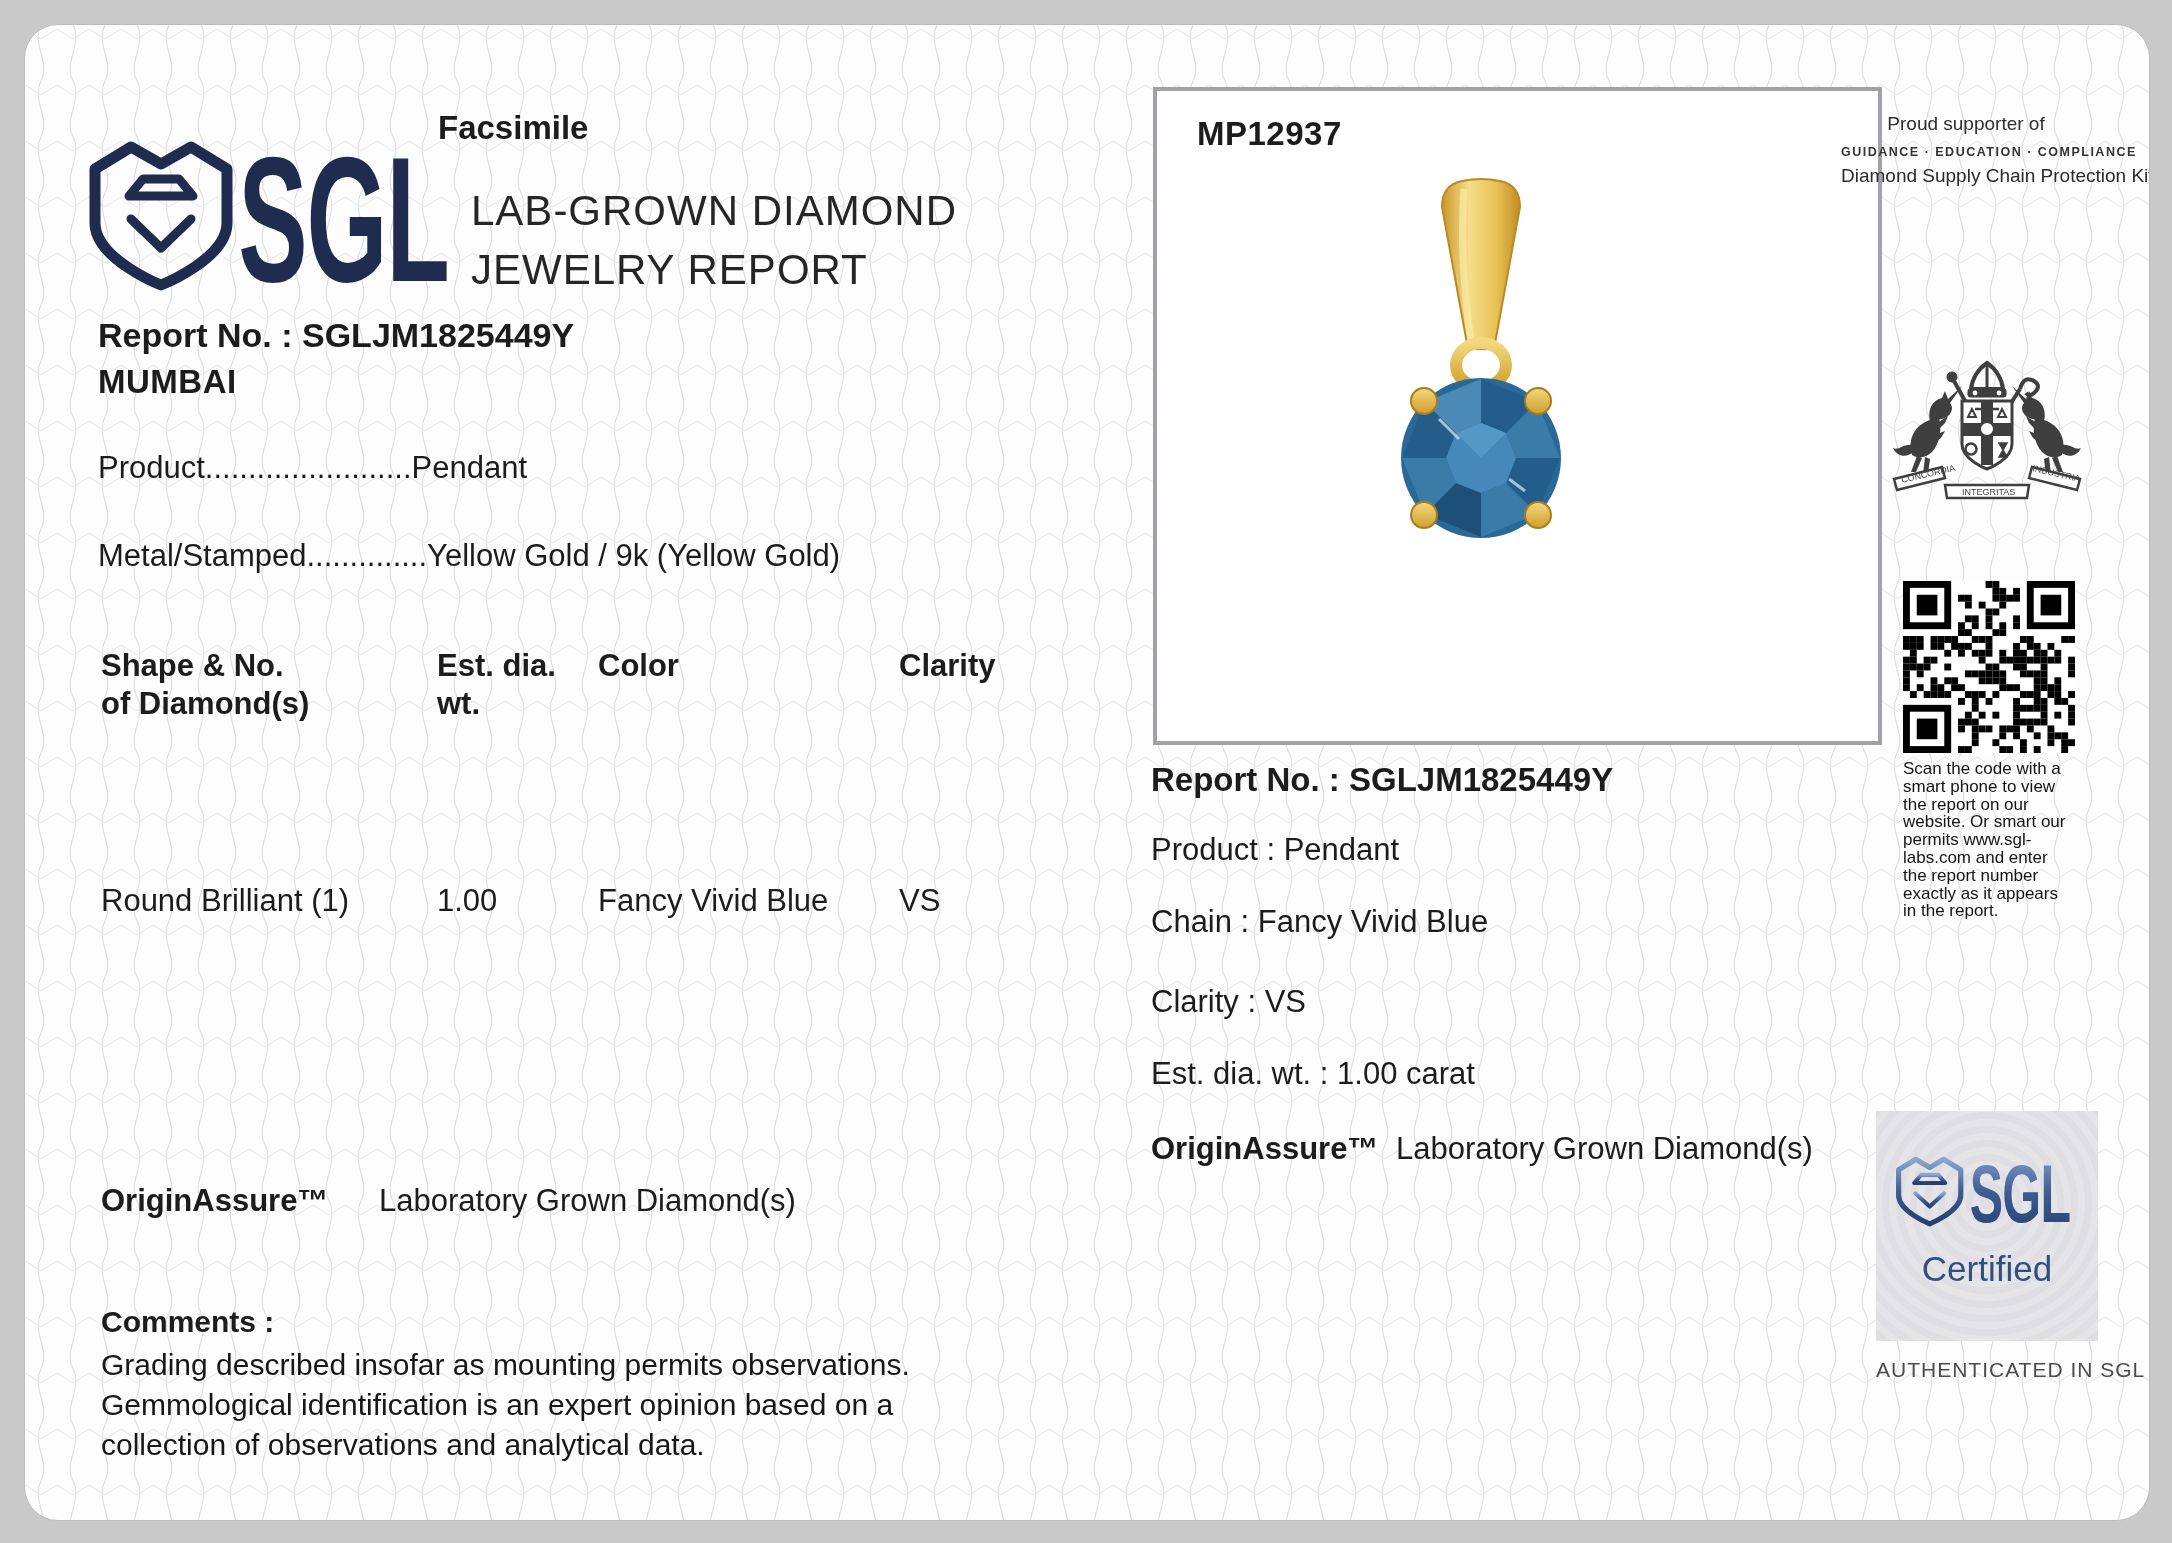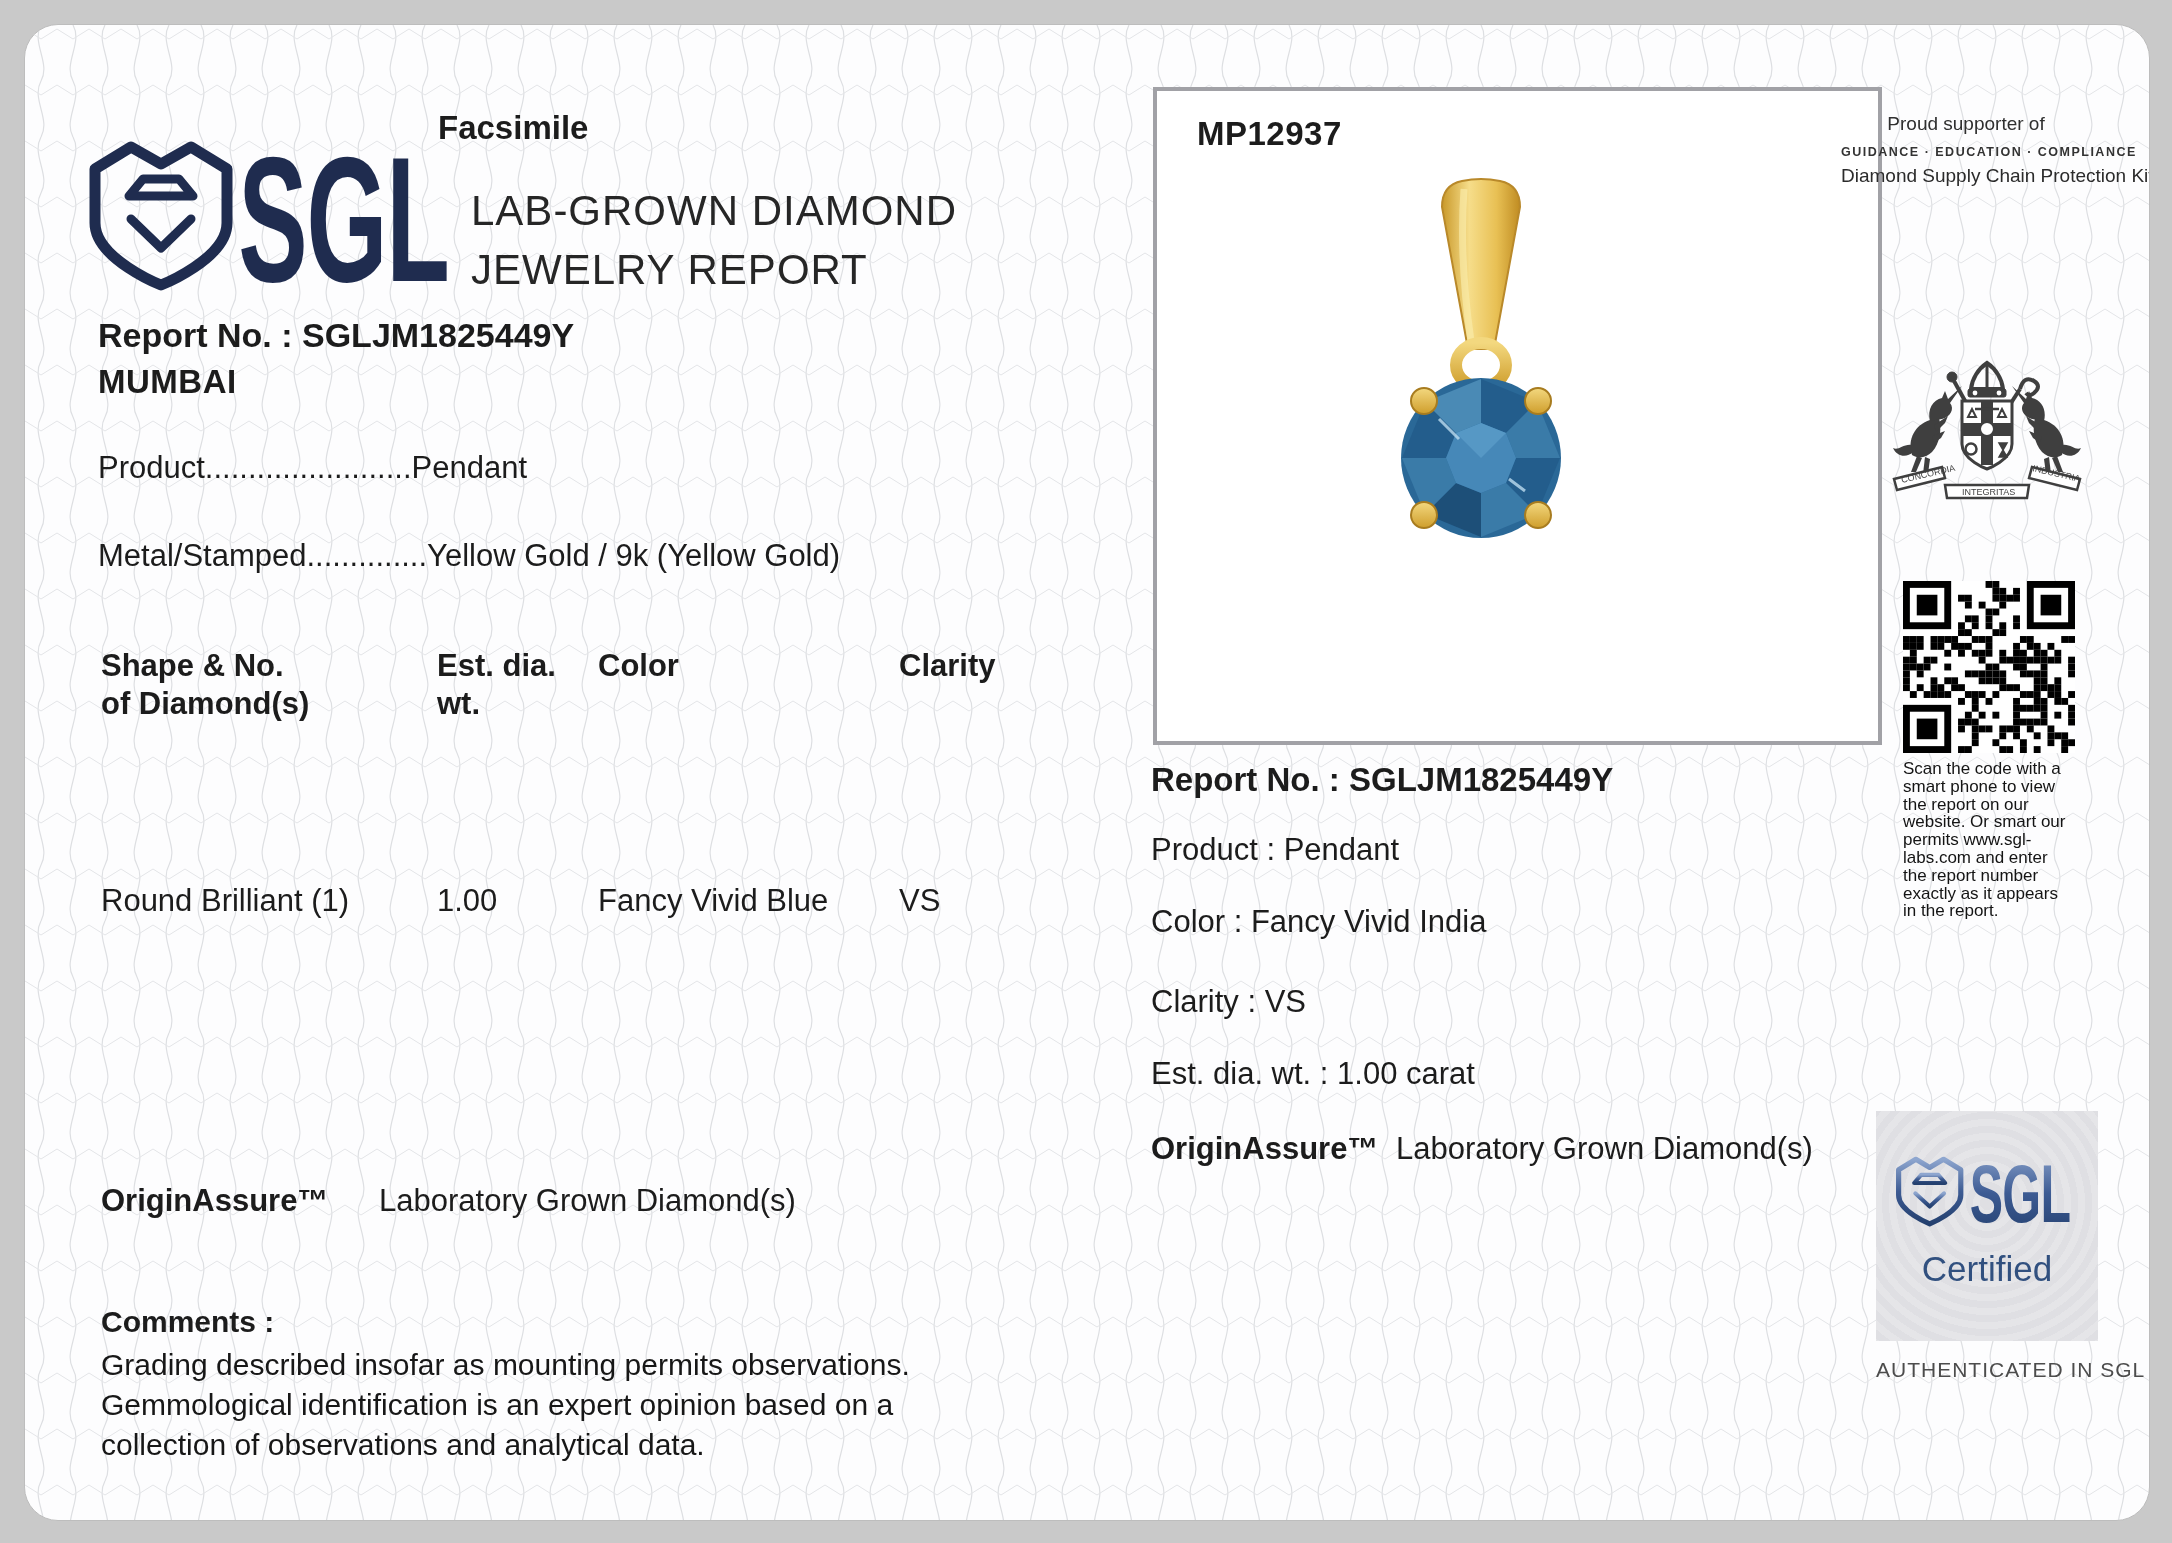--- a/index.html
+++ b/index.html
@@ -166,21 +166,21 @@
           <circle cx="45" cy="232" r="13"></circle>
           <circle cx="159" cy="232" r="13"></circle>
           <circle cx="45" cy="346" r="13"></circle>
           <circle cx="159" cy="346" r="13"></circle>
         </g>
       </svg>
     </div>
 
     <div class="layer abs d-line d0">Report No. : SGLJM1825449Y</div>
     <div class="layer abs d-line d1">Product : Pendant</div>
-    <div class="layer abs d-line d2">Color : Fancy Vivid India</div>
+    <div class="layer abs d-line d2">Chain : Fancy Vivid Blue</div>
     <div class="layer abs d-line d3">Clarity : VS</div>
     <div class="layer abs d-line d4">Est. dia. wt. : 1.00 carat</div>
     <div class="layer abs d-origin-label">OriginAssure™</div>
     <div class="layer abs d-origin-value">Laboratory Grown Diamond(s)</div>
 
     <div class="layer abs jvc-block">
       <div class="supporter">Proud supporter of</div>
       <div class="jvc-tagline">GUIDANCE  ·  EDUCATION  ·  COMPLIANCE</div>
       <div class="jvc-kit">Diamond Supply Chain Protection Kit</div>
     </div>

